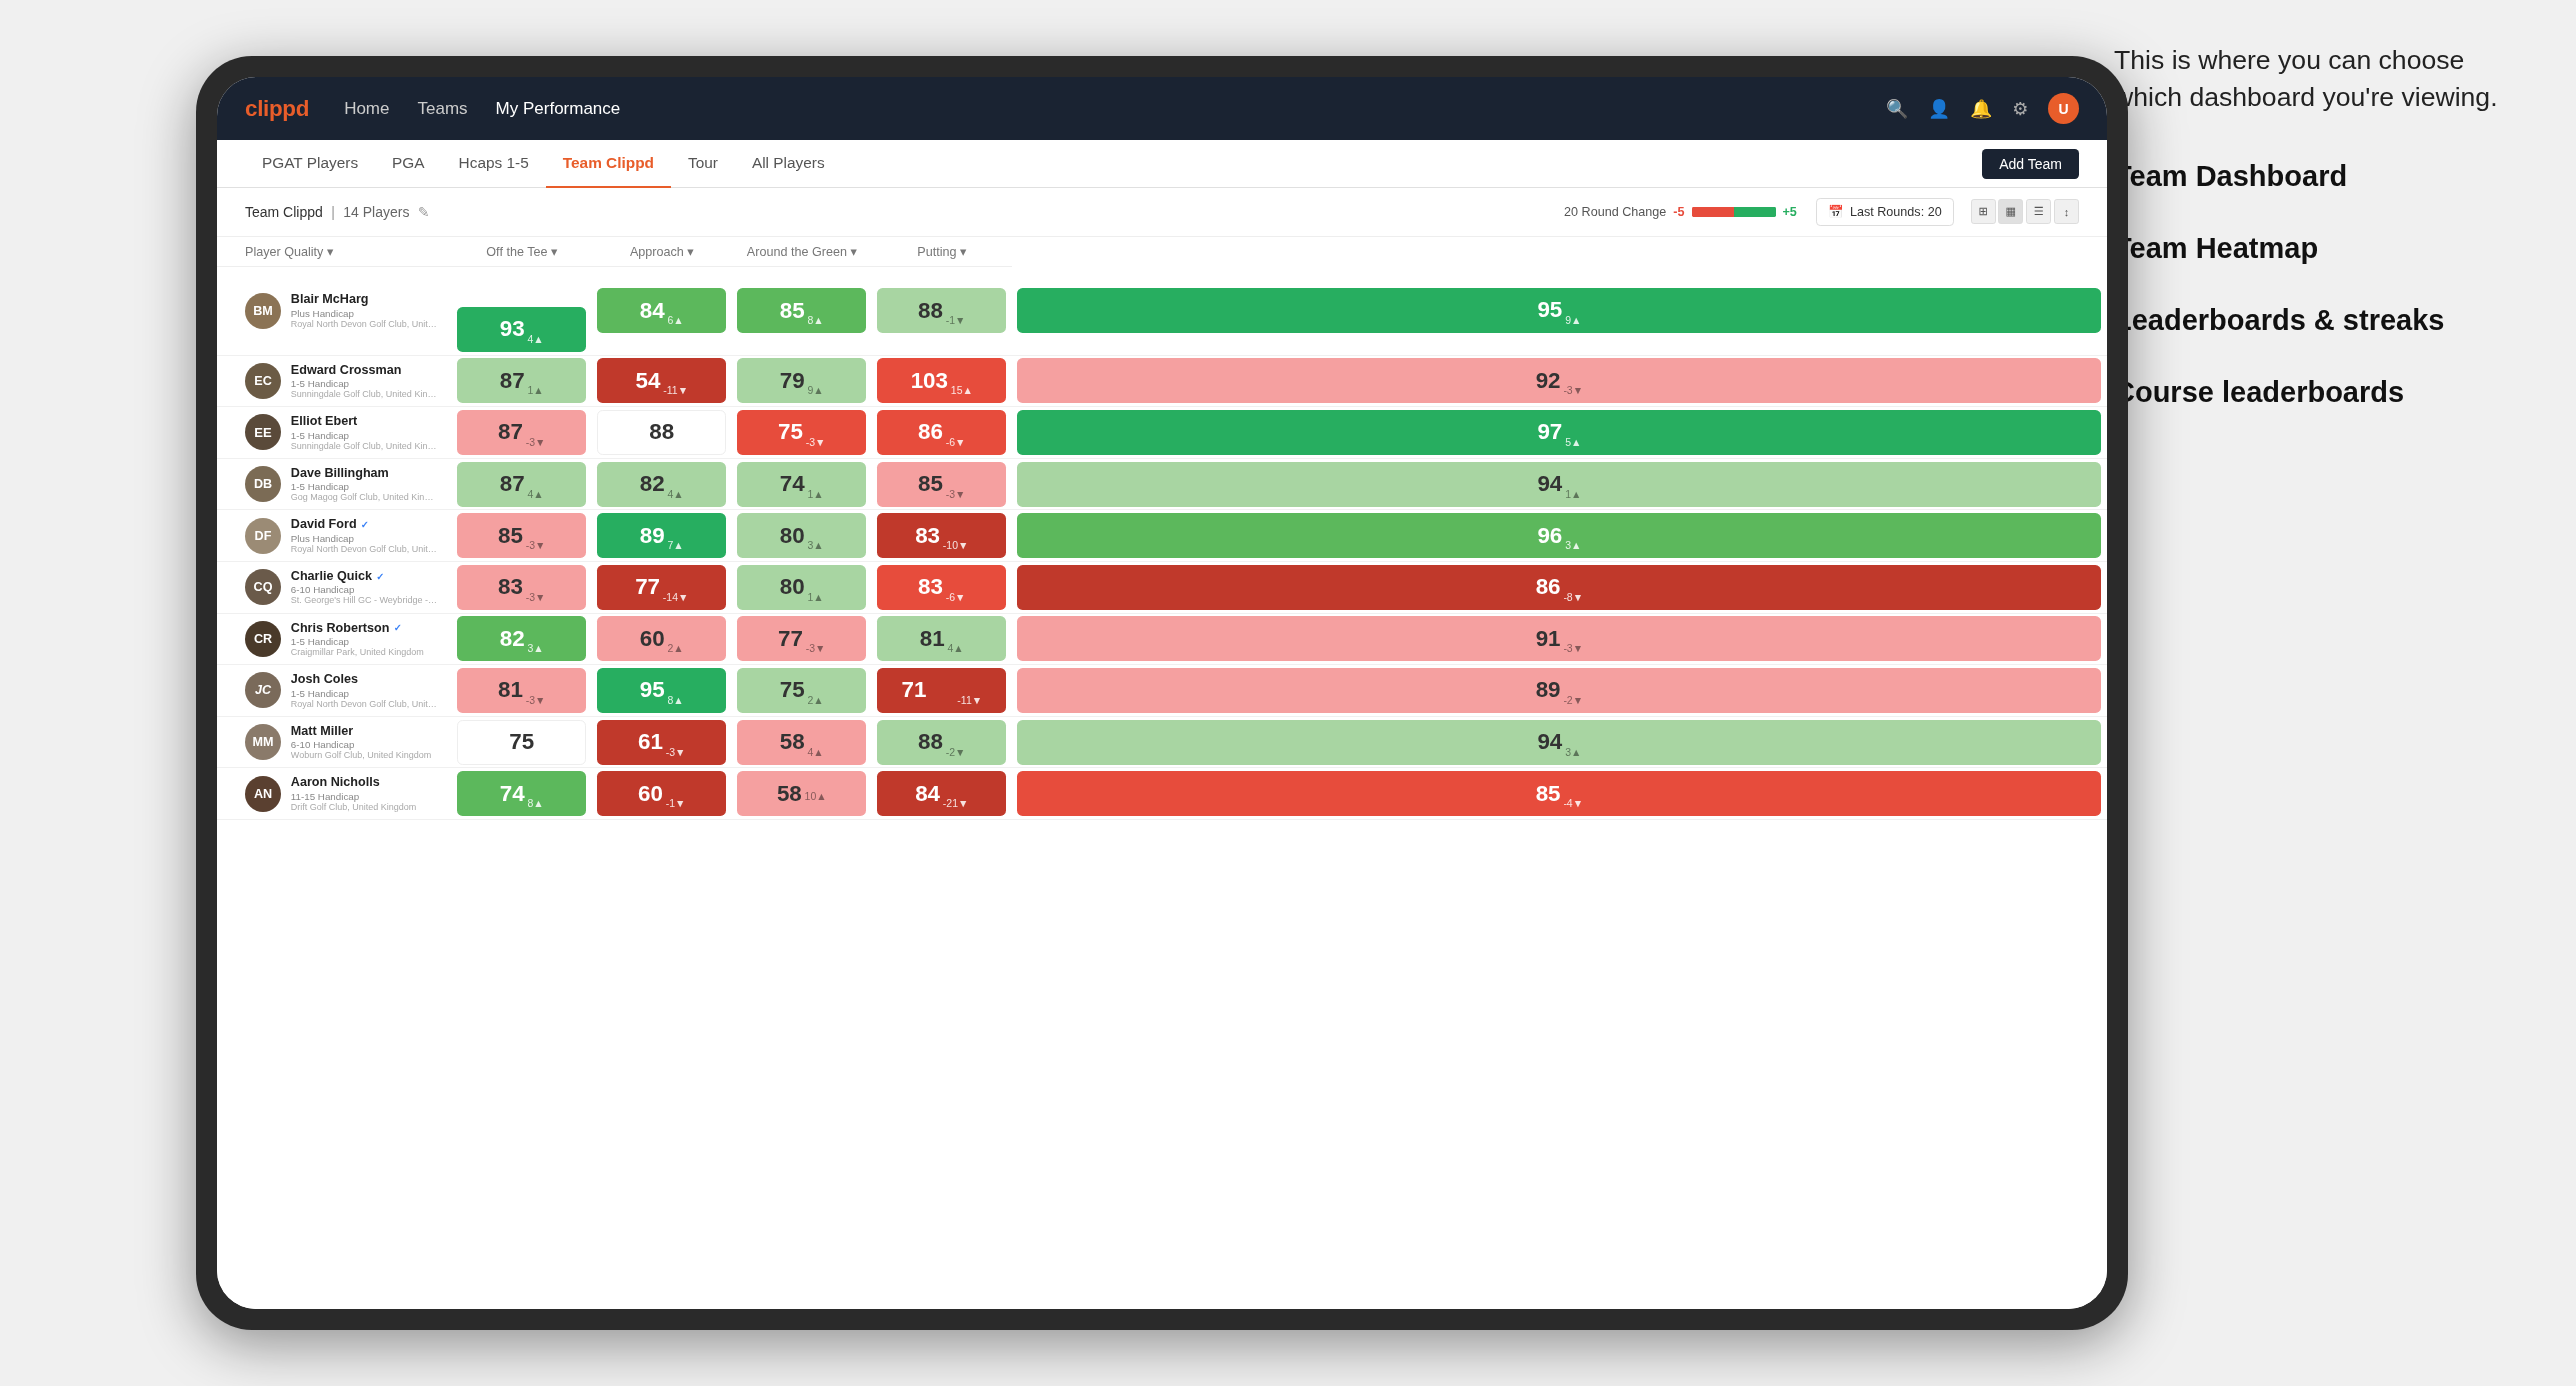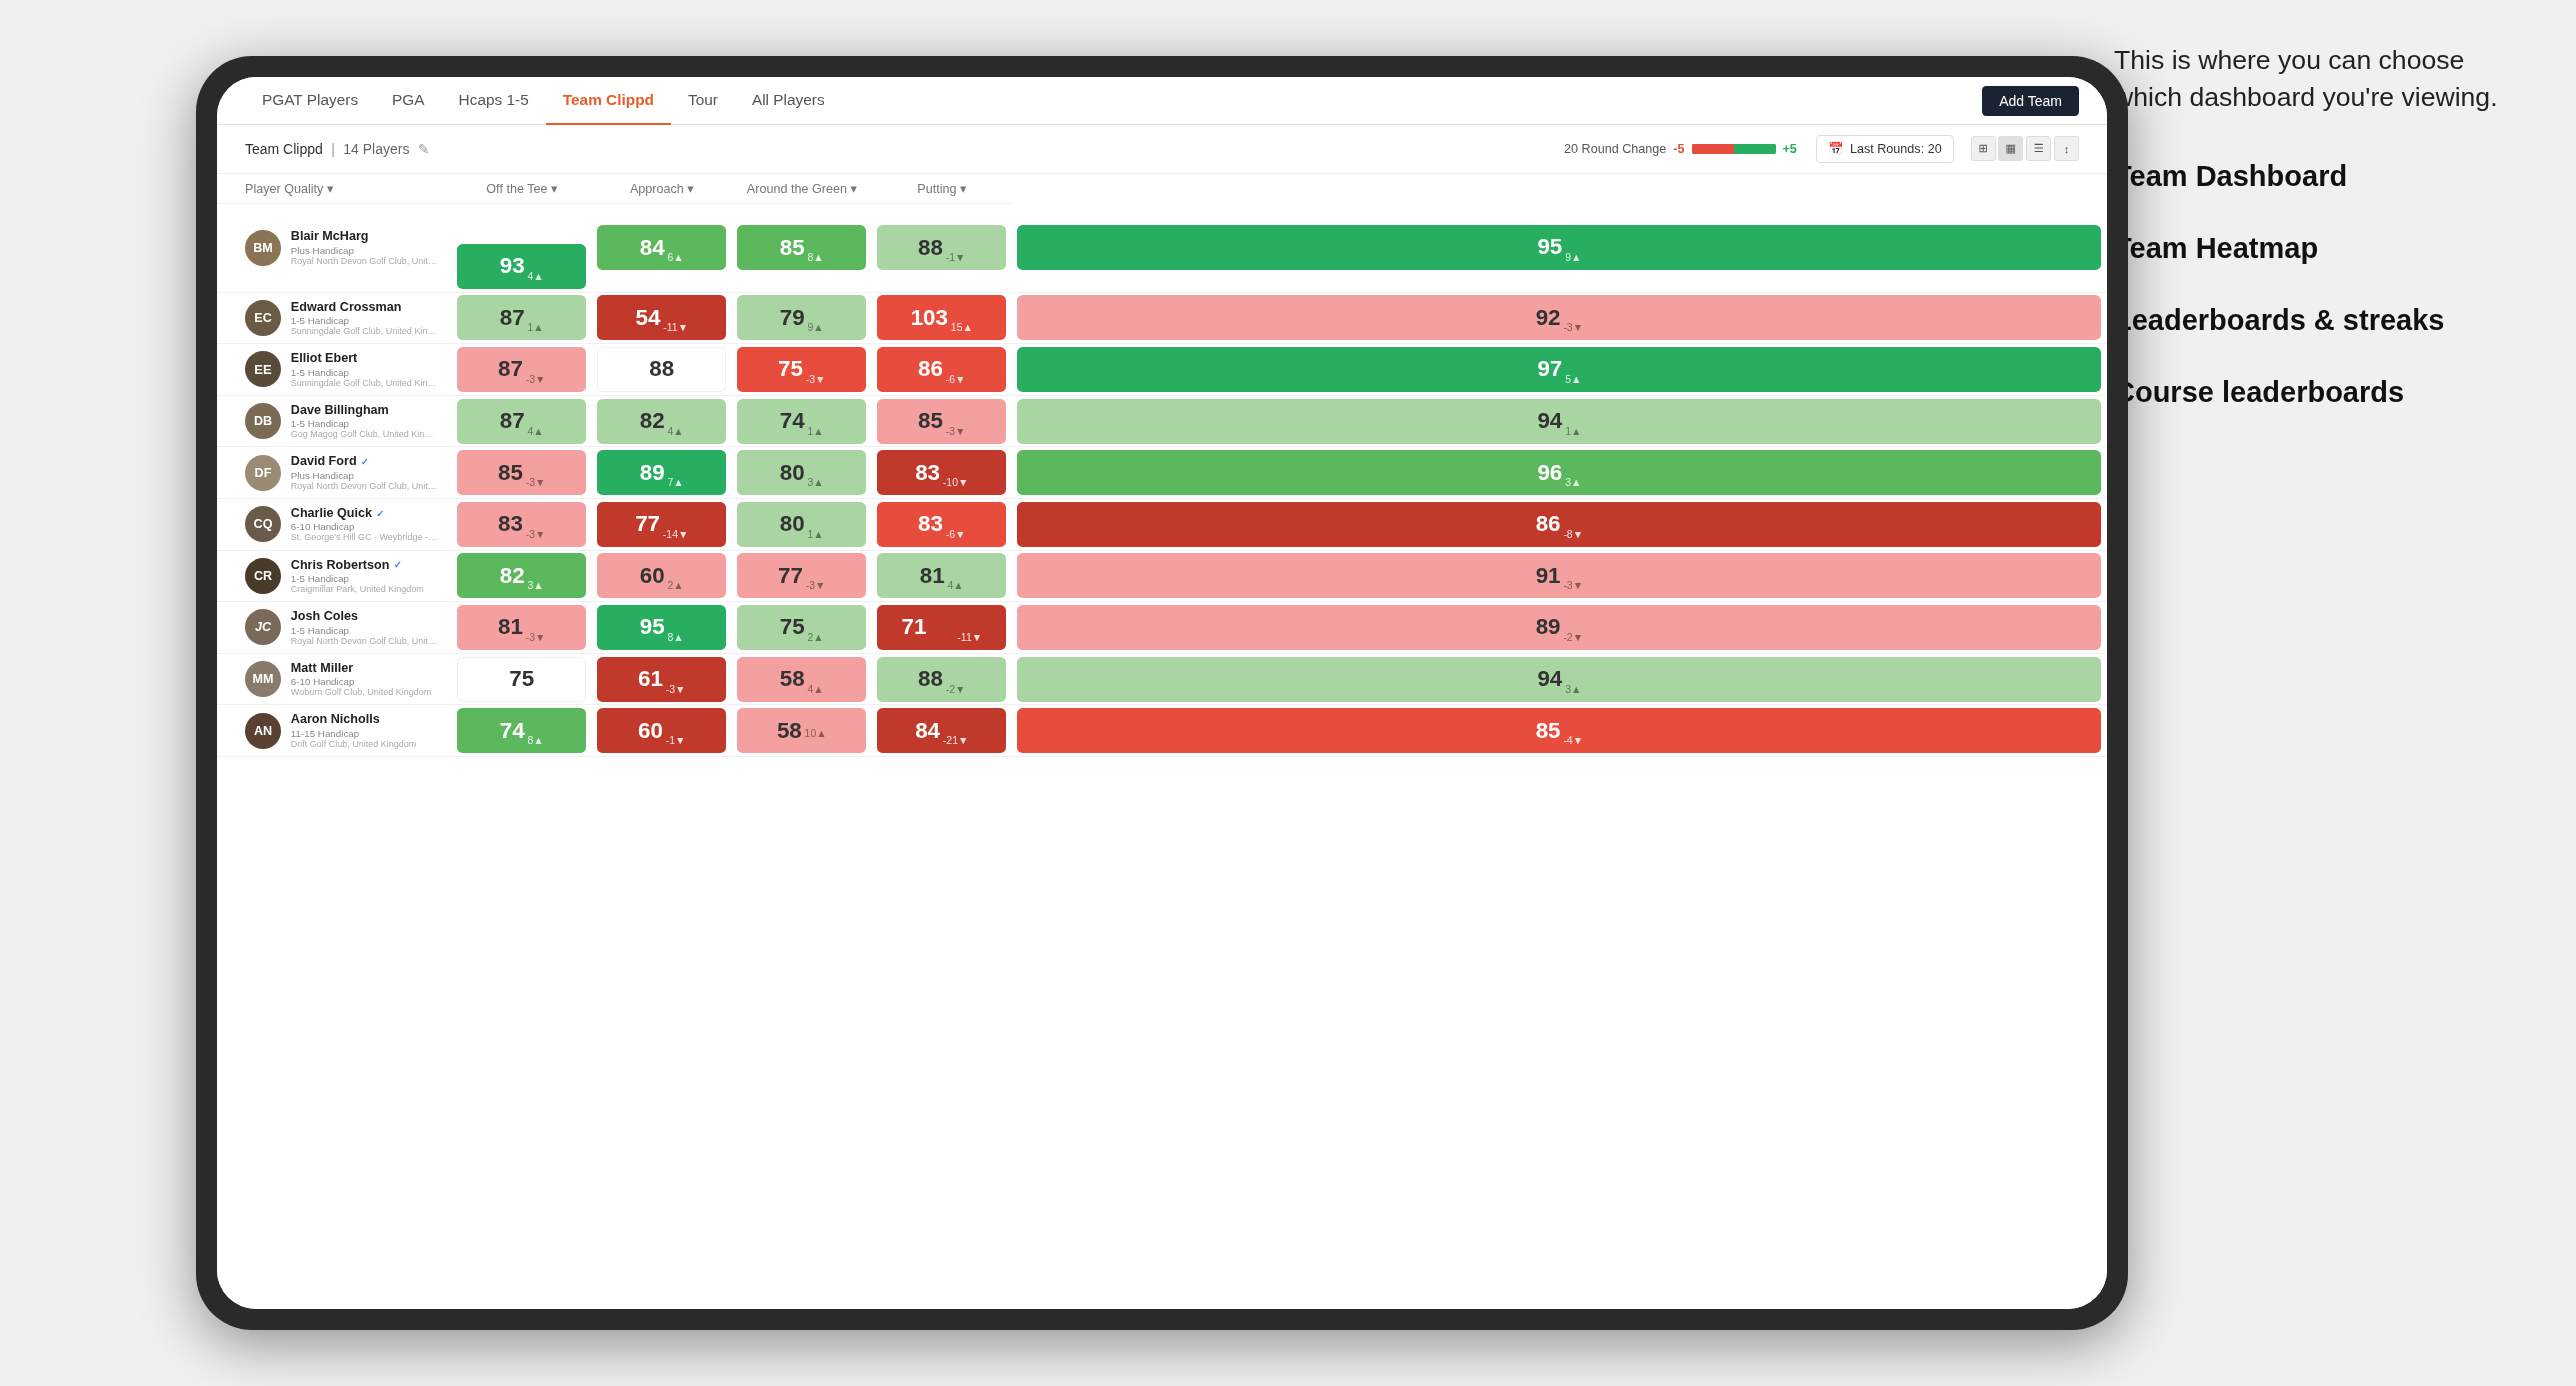--- a/index.html
+++ b/index.html
@@ -370,20 +370,35 @@
         <polygon points="0 0, 10 3.5, 0 7" fill="#c0392b"></polygon>
       </marker>
     </defs>
     <path d="M 300 10 Q 280 80 180 170" stroke="#c0392b" stroke-width="4" fill="none" marker-end="url(#arrowhead)"></path>
   </svg>
 </div>
 
 <div class="tablet-frame">
   <div class="tablet-screen">
 
+    <div class="nav-bar">
+      <div class="nav-logo">clippd</div>
+      <div class="nav-links">
+        <a class="nav-link">Home</a>
+        <a class="nav-link">Teams</a>
+        <a class="nav-link active">My Performance</a>
+      </div>
+      <div class="nav-right">
+        <span class="nav-icon">🔍</span>
+        <span class="nav-icon">👤</span>
+        <span class="nav-icon">🔔</span>
+        <span class="nav-icon">⚙</span>
+        <div class="nav-avatar">U</div>
+      </div>
+    </div>
 
     <div class="sub-nav">
       <div class="sub-nav-left">
         <div class="sub-nav-tab">PGAT Players</div>
         <div class="sub-nav-tab">PGA</div>
         <div class="sub-nav-tab">Hcaps 1-5</div>
         <div class="sub-nav-tab active">Team Clippd</div>
         <div class="sub-nav-tab">Tour</div>
         <div class="sub-nav-tab">All Players</div>
       </div>

